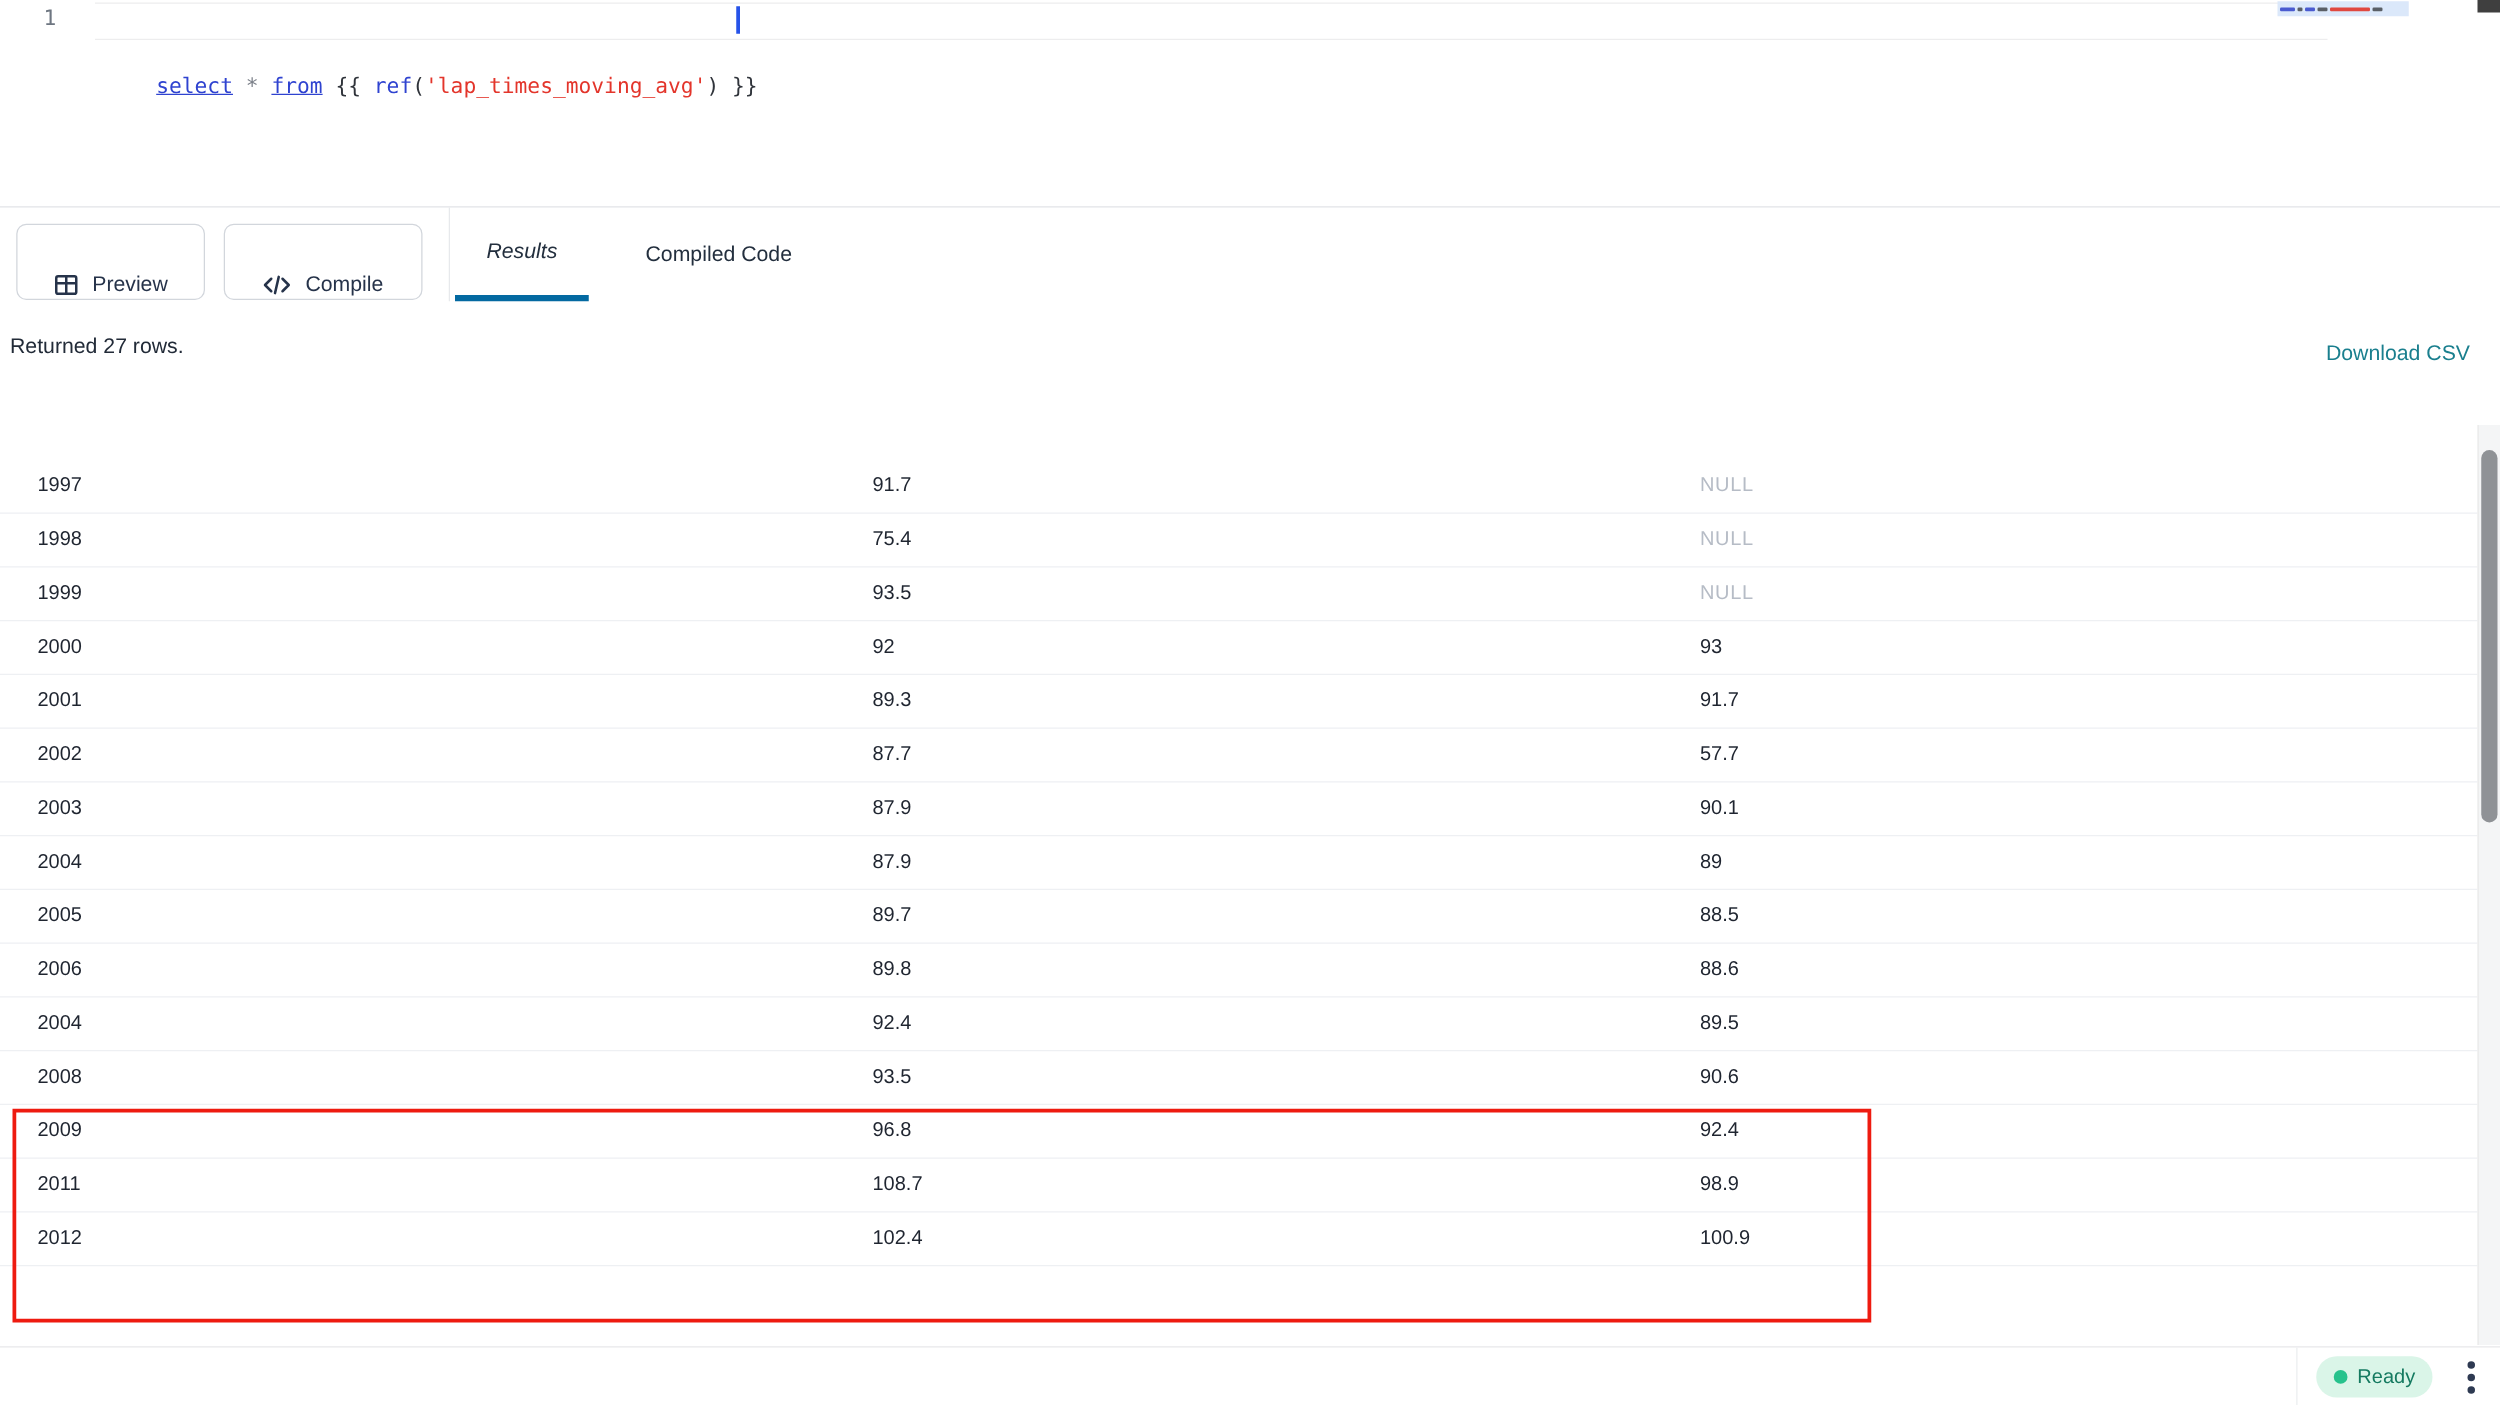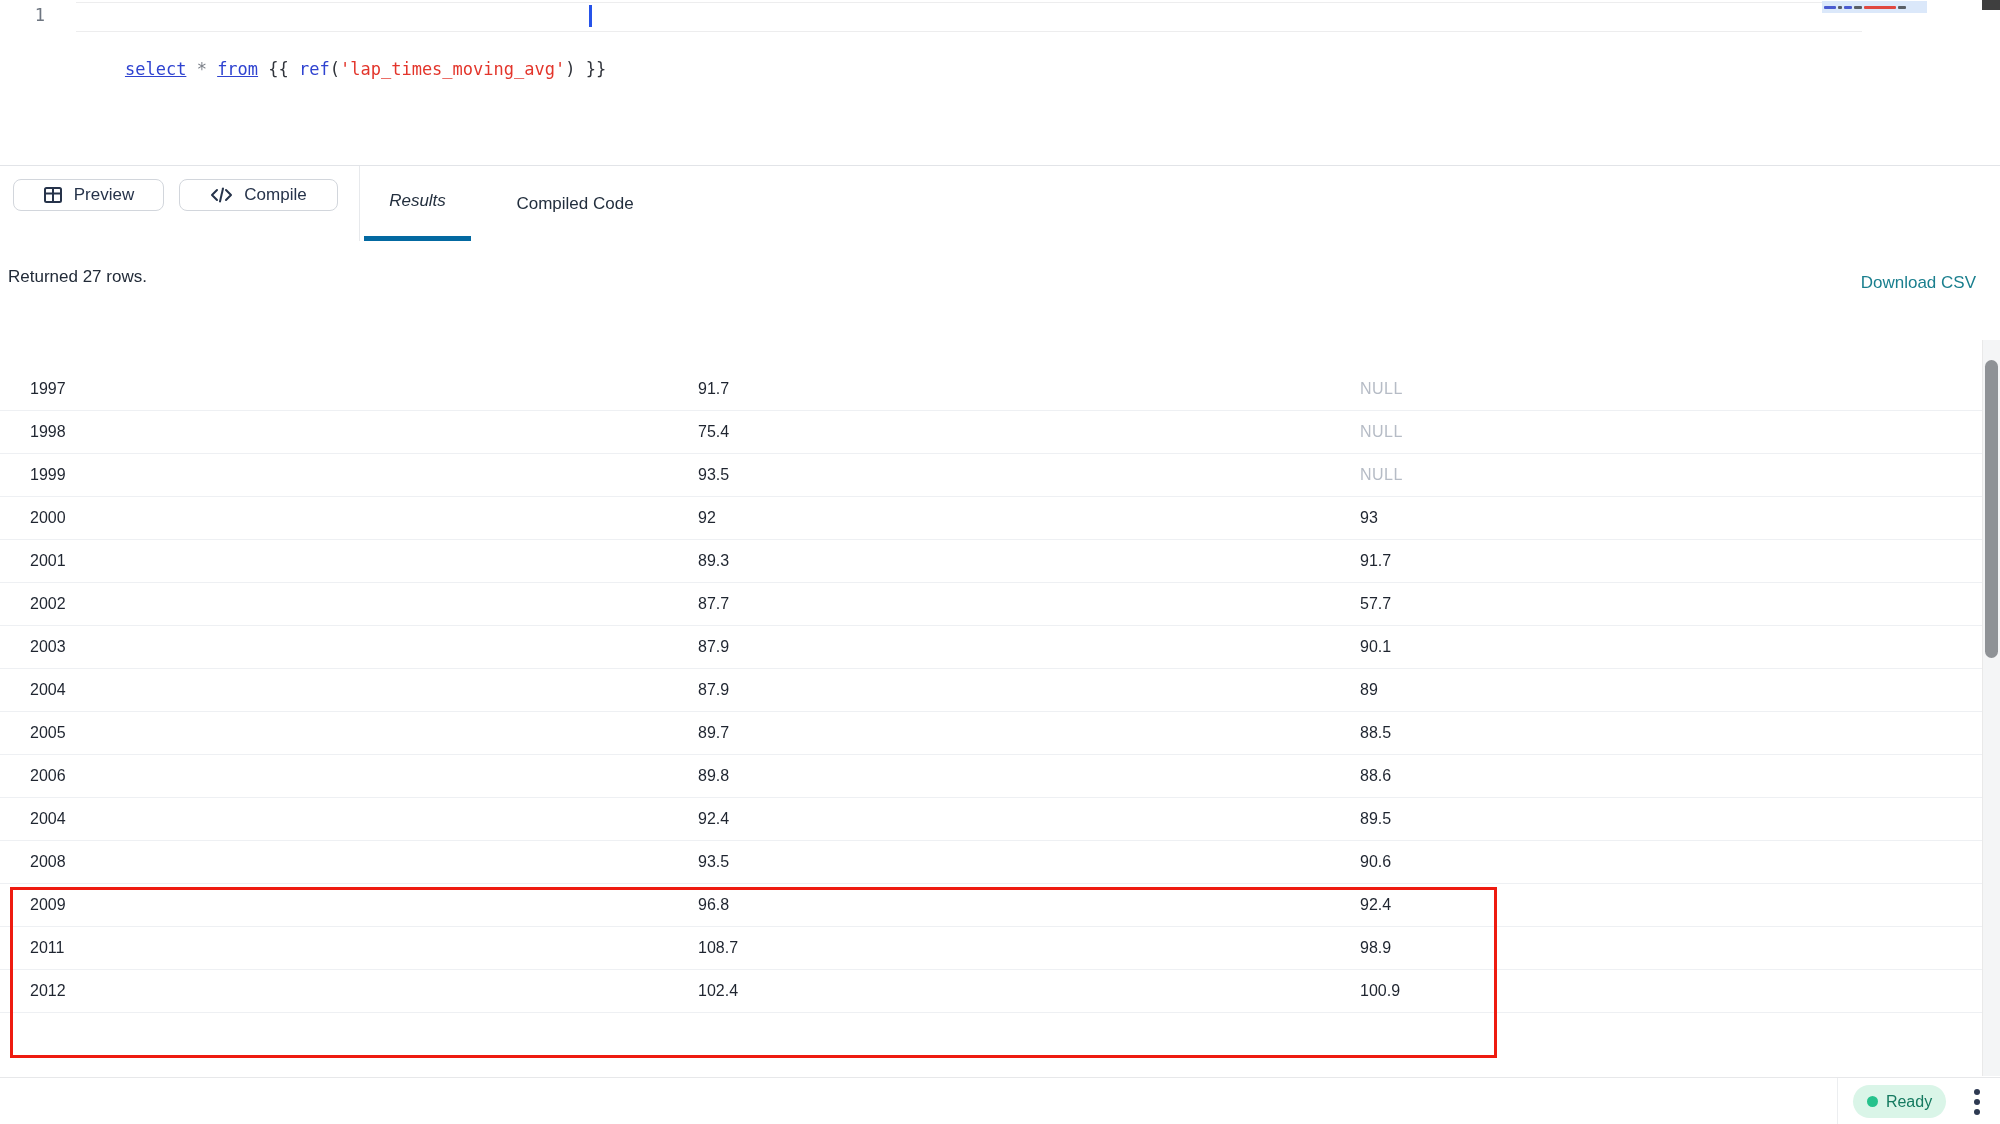--- a/index.html
+++ b/index.html
@@ -29,22 +29,22 @@
   .cursor{display:inline-block;width:3px;height:22px;background:#2653e9;vertical-align:middle;margin-left:6px;}
   .minimap{position:absolute;left:1822px;top:1px;width:105px;height:12px;background:#dbe8fa;display:flex;align-items:center;padding:0 2px;box-sizing:border-box;}
   .minimap i{display:block;height:3px;margin-right:2px;border-radius:1px;}
   .mm-blue{background:#4a5bd0;}
   .mm-dark{background:#5a5f66;}
   .mm-red{background:#e04840;}
   .editor-scrollbar-thumb{position:absolute;left:1982px;top:0;width:18px;height:10px;background:#3f3f3f;}
   
   .toolbar{position:absolute;left:0;top:165px;width:2000px;height:75px;background:#fff;border-top:1px solid #e2e4e8;box-sizing:border-box;}
   .btn{
-    position:absolute;top:13px;height:32px;background:#fff;border:1px solid #d2d6dc;border-radius:8px;
-    display:flex;align-items:center;justify-content:center;gap:11px;
+    position:absolute;top:13px;height:61px;background:#fff;border:1px solid #d2d6dc;border-radius:8px;
+    display:flex;align-items:flex-end;justify-content:center;gap:11px;
     font-size:17px;color:#26334a;font-weight:400;cursor:pointer;box-sizing:border-box;
   }
   .btn-preview{left:13px;width:151px;}
   .btn-compile{left:179px;width:159px;}
   .btn svg{display:block;}
   .toolbar-divider{position:absolute;left:359px;top:0;width:1px;height:75px;background:#e7e9ec;}
   .tab{
     position:absolute;top:0;height:75px;display:flex;align-items:center;justify-content:center;
     font-size:17px;color:#232f3e;cursor:pointer;box-sizing:border-box;
   }

